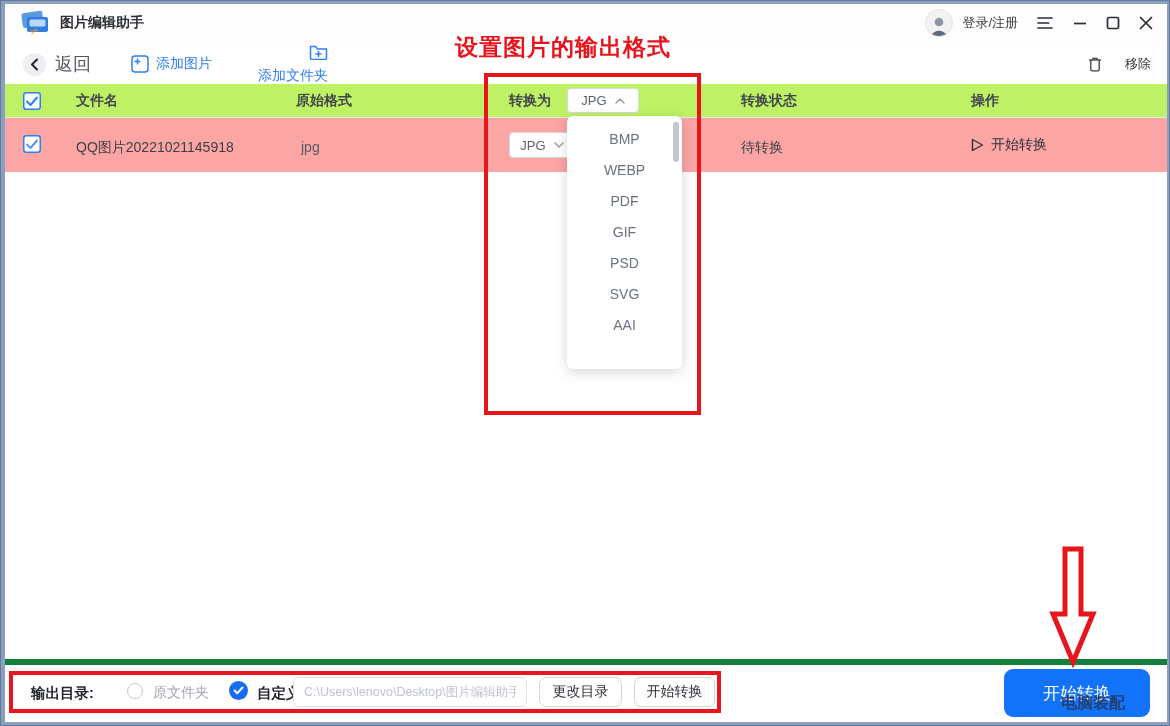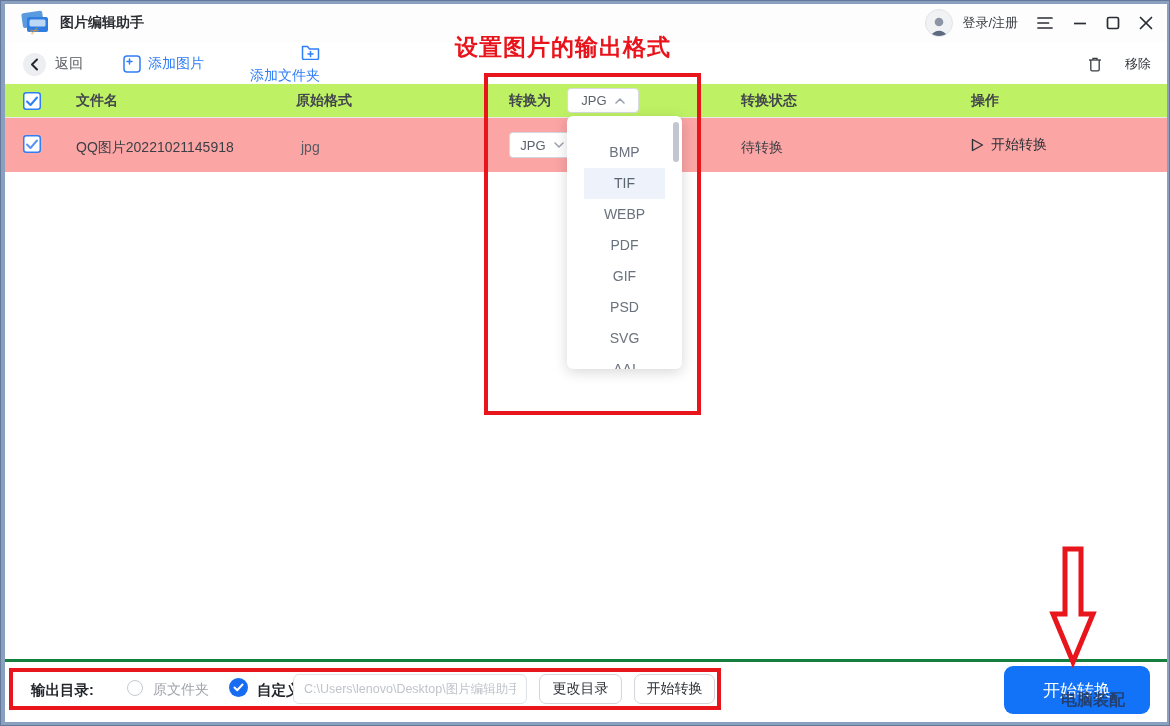--- a/index.html
+++ b/index.html
@@ -12,21 +12,21 @@
   .tb-right{margin-left:auto;display:flex;align-items:center;}
   .avatar{width:26px;height:26px;border-radius:50%;background:#f1f2f4;border:1px solid #e2e4e8;overflow:hidden;display:flex;align-items:flex-end;justify-content:center;}
   .login{font-size:13px;color:#3a3d43;margin:0 18px 0 9px;cursor:pointer;}
   .winctl{display:flex;align-items:center;gap:19px;}
   .winctl span{display:inline-flex;cursor:pointer;}
 
   
   .toolbar{position:absolute;top:38px;left:0;right:0;height:44px;display:flex;align-items:center;padding:0 14px;box-sizing:border-box;}
   .back{display:flex;align-items:center;gap:9px;margin-left:4px;cursor:pointer;}
   .back-circle{width:23px;height:23px;border-radius:50%;background:#eceef1;display:flex;align-items:center;justify-content:center;}
-  .back-label{font-size:14px;color:#54575c;}
+  .back-label{font-size:18px;color:#54575c;}
   .tool-link{display:flex;align-items:flex-end;gap:7px;color:#2e7ef7;font-size:14px;cursor:pointer;}
   .tool-link.add-img{margin-left:40px;}
   .tool-link.add-folder{margin-left:46px;flex-direction:column;}
   .remove{margin-left:auto;display:flex;align-items:center;gap:23px;font-size:13px;color:#33363b;cursor:pointer;margin-right:2px;}
 
   
   .thead{position:absolute;top:80px;left:0;right:0;height:34px;background:#bef264;border-bottom:1px solid #e7e9ec;box-sizing:border-box;}
   .thead .col{position:absolute;top:8px;font-size:14px;font-weight:700;color:#43474d;}
   .c-file{left:71px;} .c-orig{left:291px;} .c-conv{left:504px;} .c-status{left:736px;} .c-op{left:966px;}
   .hd-check{position:absolute;left:18px;top:8px;cursor:pointer;}
@@ -34,33 +34,33 @@
 
   .trow{position:absolute;top:114px;left:0;right:0;height:54px;background:#fca5a5;}
   .trow .cell{position:absolute;top:21px;font-size:14px;color:#3b3f45;}
   .row-check{position:absolute;left:18px;top:17px;cursor:pointer;}
   .cell.fname{left:71px;} .cell.oformat{left:296px;color:#565b63;} .cell.status{left:736px;}
   .row-select{position:absolute;left:504px;top:14px;width:66px;height:26px;border:1px solid #d3d7dd;border-radius:4px;background:#fff;display:flex;align-items:center;justify-content:center;gap:8px;font-size:13px;color:#5c626c;cursor:pointer;box-sizing:border-box;z-index:1;}
   .row-action{position:absolute;left:966px;top:18px;display:flex;align-items:center;gap:7px;font-size:14px;color:#2e3237;cursor:pointer;}
 
   
   .dd-panel{position:absolute;left:562px;top:112px;width:115px;height:253px;background:#fff;border-radius:6px;box-shadow:0 3px 14px rgba(0,0,0,.16);z-index:5;overflow:hidden;}
-  .dd-panel ul{list-style:none;margin:17px;padding:4px 0;}
+  .dd-panel ul{list-style:none;margin:4px;padding:4px 0;}
   .dd-panel li{height:31px;line-height:31px;text-align:center;font-size:14px;color:#6a727e;cursor:pointer;}
   .dd-panel li.hl{background:#edf2fb;color:#5c6670;}
   .dd-thumb{position:absolute;right:3px;top:6px;width:6px;height:40px;border-radius:3px;background:#c2c6ce;}
 
   
   .red-rect{position:absolute;border:4px solid #e8151d;box-sizing:border-box;pointer-events:none;z-index:20;}
   .rect1{left:479px;top:69px;width:217px;height:342px;}
   .annotation{position:absolute;left:450px;top:28px;font-size:23px;font-weight:700;color:#e8131b;letter-spacing:1px;z-index:22;}
   .arrow-svg{position:absolute;left:1035px;top:538px;z-index:25;pointer-events:none;}
 
   
-  .bottombar{position:absolute;top:655px;left:0;right:0;bottom:0;background:#fff;border-top:3px solid #15803d;box-sizing:border-box;}
+  .bottombar{position:absolute;top:655px;left:0;right:0;bottom:0;background:#fff;border-top:6px solid #15803d;box-sizing:border-box;}
   .out-label{position:absolute;left:26px;top:19px;font-size:14.5px;font-weight:700;color:#22262b;}
   .radio-off{position:absolute;left:122px;top:18px;width:16px;height:16px;border:1.5px solid #c6cacf;border-radius:50%;background:#fff;box-sizing:border-box;cursor:pointer;}
   .radio-off-label{position:absolute;left:148px;top:19px;font-size:14px;color:#a0a4ab;cursor:pointer;}
   .radio-on{position:absolute;left:224px;top:16px;width:19px;height:19px;border-radius:50%;background:#176cf2;display:flex;align-items:center;justify-content:center;cursor:pointer;}
   .radio-on-label{position:absolute;left:252px;top:19px;font-size:14.5px;font-weight:700;color:#22262b;cursor:pointer;}
   .path-input{position:absolute;left:288px;top:12px;width:234px;height:30px;border:1px solid #dfe2e7;border-radius:6px;box-sizing:border-box;padding:0 10px;font-size:12.5px;color:#6a6f77;background:#fff;outline:none;font-family:"Liberation Sans","DejaVu Sans",sans-serif;}
   .path-input::placeholder{color:#c0c4cb;}
   .bar-btn{position:absolute;top:12px;height:30px;border:1px solid #d2d5da;border-radius:7px;background:#fff;font-size:14px;color:#2e3237;display:flex;align-items:center;justify-content:center;box-sizing:border-box;cursor:pointer;font-family:inherit;}
   .btn-change{left:534px;width:83px;}
   .btn-open{left:629px;width:81px;}
@@ -218,21 +218,20 @@
             </svg>
       </span>
       <span>开始转换</span>
     </div>
   </div>
 
   <div class="dd-panel">
     <ul>
 
     <li>BMP</li>
-          <li class="hl">TIF</li>
           <li>WEBP</li>
           <li>PDF</li>
           <li>GIF</li>
           <li>PSD</li>
           <li>SVG</li>
           <li>AAI</li>
         </ul>
     <div class="dd-thumb"></div>
   </div>
 

